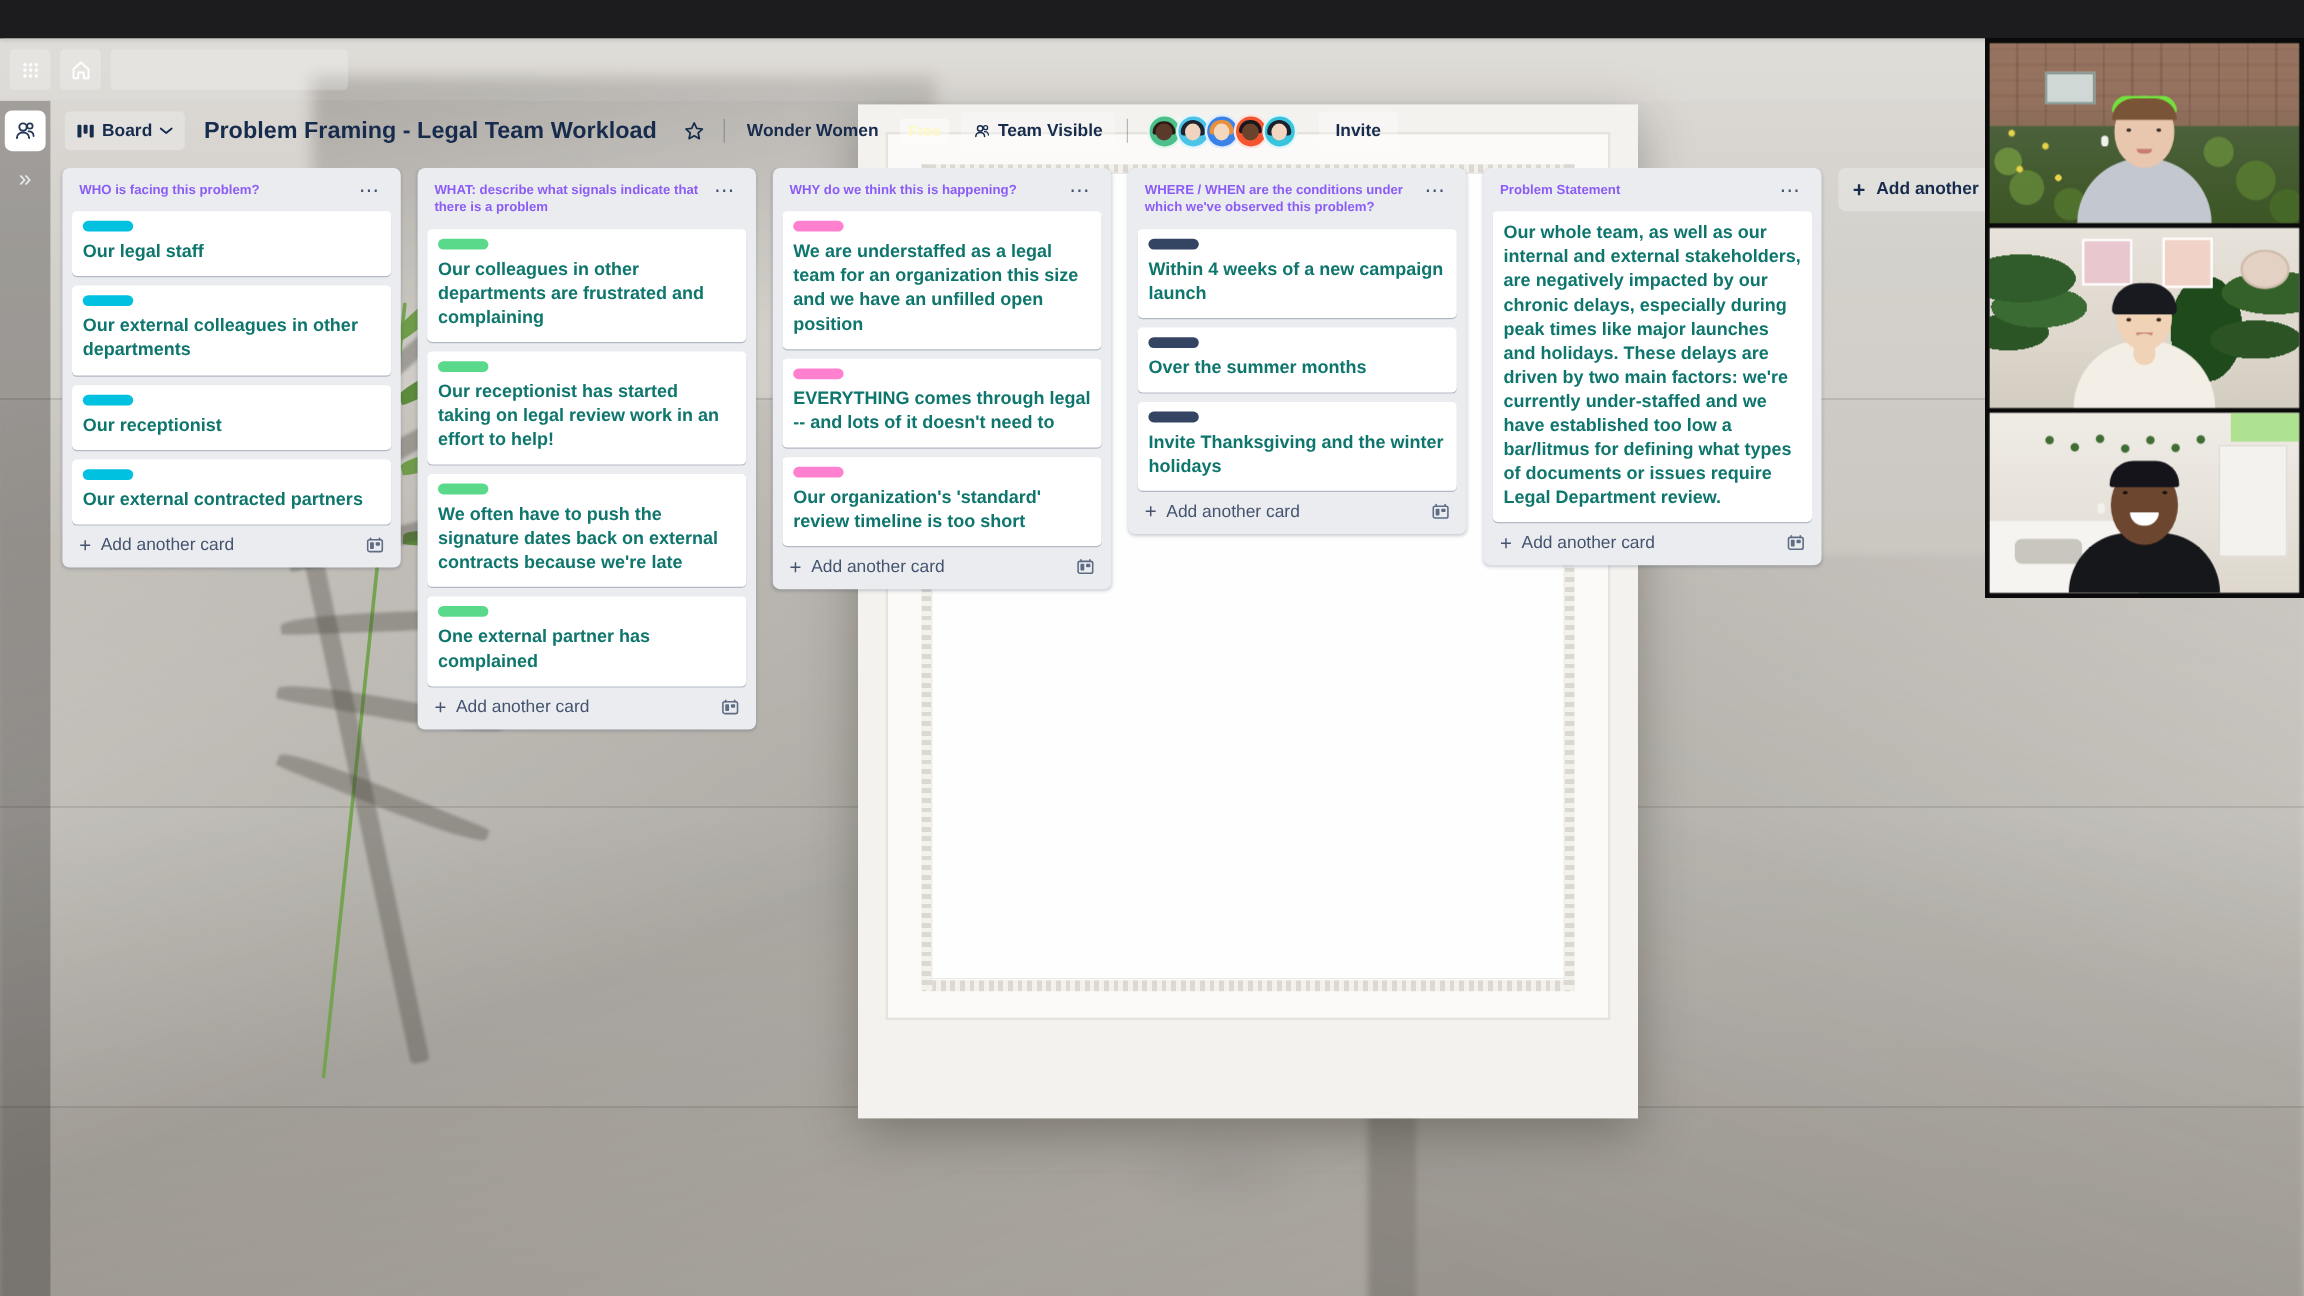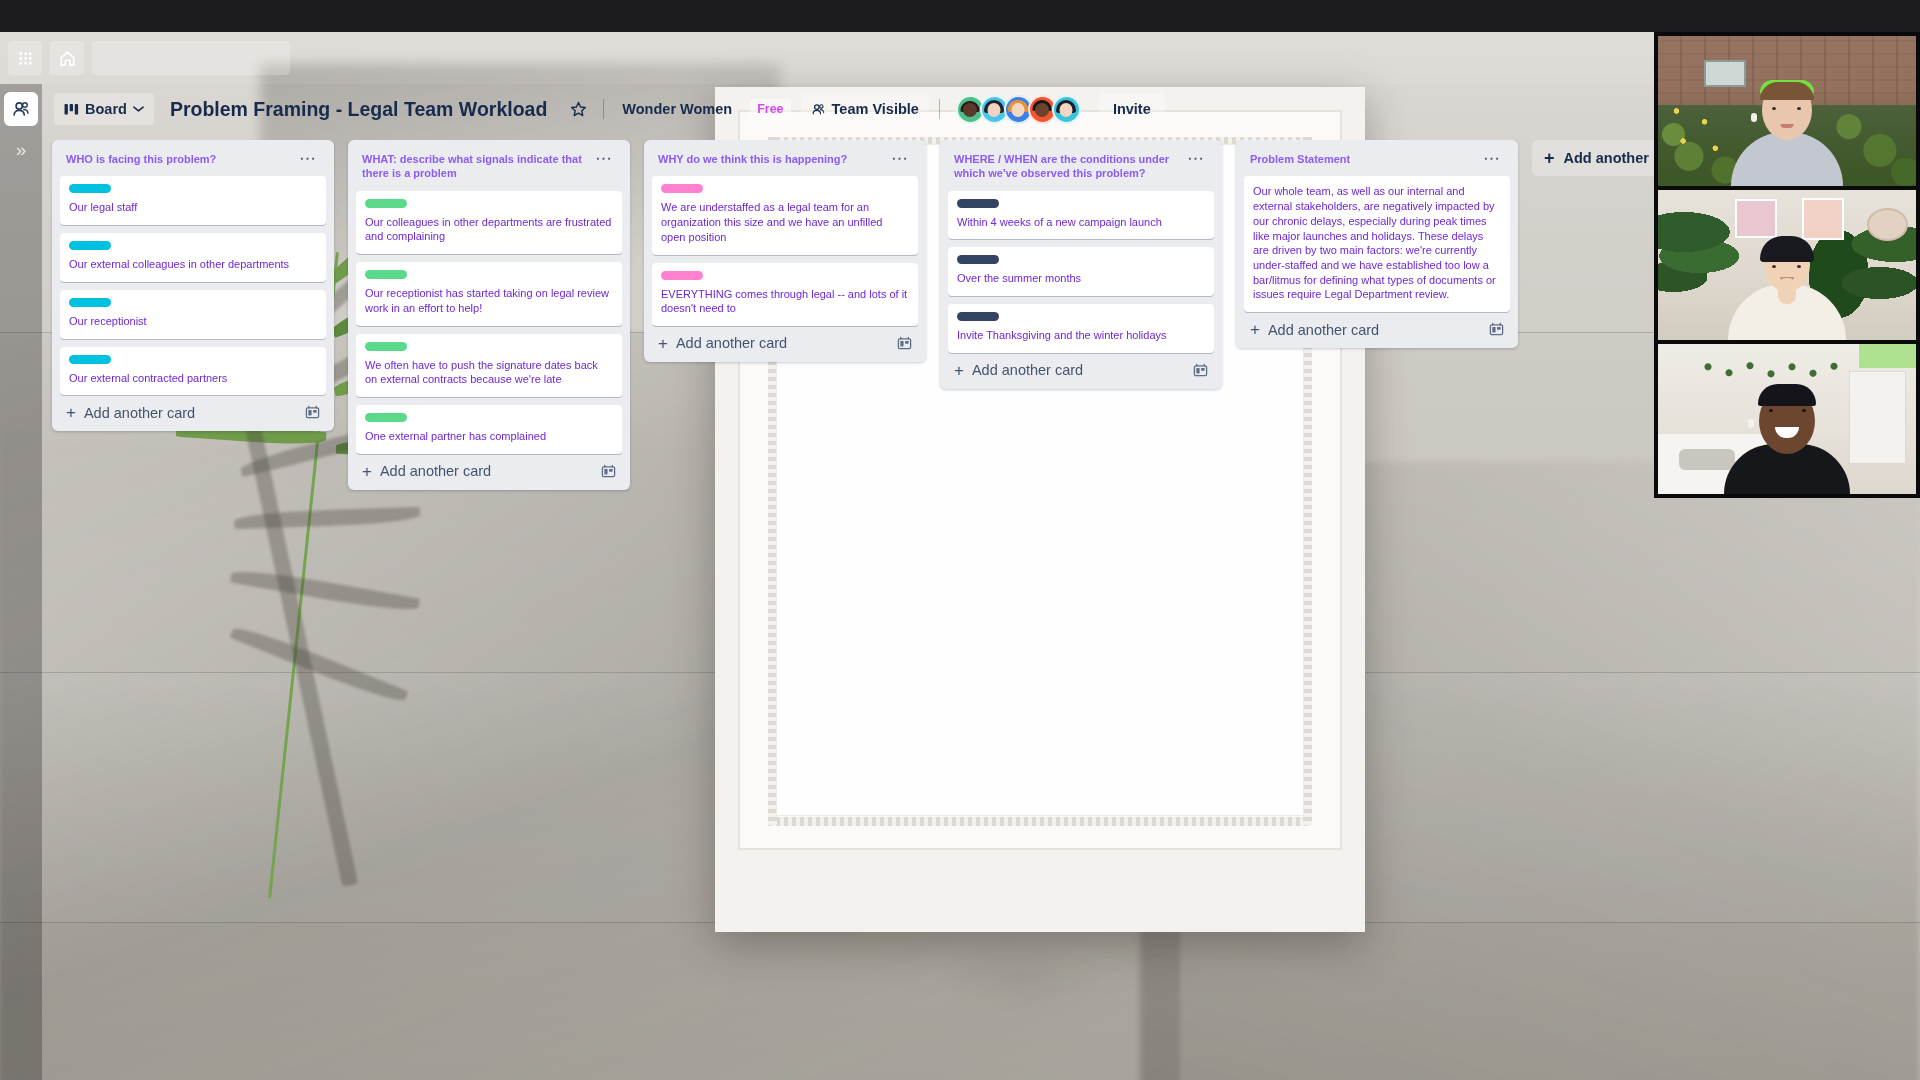--- a/index.html
+++ b/index.html
@@ -132,21 +132,21 @@
   }
   .hdr-icon-btn {
     width:30px; height:30px; border-radius:4px; display:flex; align-items:center;
     justify-content:center; cursor:pointer; color:#172b4d;
   }
   .hdr-sep { width:1px; height:20px; background:rgba(23,43,77,.30); }
   .hdr-plain {
     color:#172b4d; font-size:14.5px; font-weight:600; padding:0 8px; cursor:pointer; white-space:nowrap;text-align:center;
   }
   .hdr-tag {
-    font-size:12.5px; font-weight:600; color:#d946ef; background:rgba(255,255,255,.45);
+    font-size:12.5px; font-weight:600; color:#fef9c3; background:rgba(255,255,255,.45);
     border-radius:3px; padding:3px 7px; cursor:pointer;
   }
   #avatars { display:flex; align-items:center; margin-left:6px; }
   .avatar {
     width:29px; height:29px; border-radius:50%; margin-left:-5px;
     border:2px solid rgba(255,255,255,.85); position:relative; overflow:hidden; cursor:pointer;
   }
   .avatar:first-child { margin-left:0; }
   .av-face { position:absolute; left:50%; top:52%; transform:translate(-50%,-50%);
              width:13px; height:13px; border-radius:50%; }
@@ -177,21 +177,21 @@
     font-size:11px; font-weight:700; color:#8b5cf6; line-height:1.30; flex:1;
   }
   .list-menu { color:#44546f; font-size:17px; line-height:.6; letter-spacing:1px;
                padding:2px 3px; cursor:pointer; flex:0 0 auto; }
   .cards { display:flex; flex-direction:column; gap:8px; }
   .card {
     background:#fff; border-radius:4px; padding:8px 9px 10px 9px;
     box-shadow:0 1px 0 rgba(9,30,66,.25); cursor:pointer;
   }
   .label-bar { width:42px; height:9px; border-radius:5px; margin-bottom:7px; }
-  .card-text { font-size:11px; color:#6d28d9; line-height:1.34; }
+  .card-text { font-size:15px; color:#0f766e; line-height:1.34;font-weight:bold; }
   .add-card {
     display:flex; align-items:center; justify-content:space-between;
     padding:9px 6px 4px 6px; color:#44546f; font-size:14.5px; cursor:pointer;
   }
   .add-card .left { display:flex; align-items:center; gap:8px; }
   .add-card .plus { font-size:17px; line-height:1; color:#44546f; }
   .tmpl-icon { color:#5e6c84; display:flex; align-items:center; cursor:pointer; }
 
   #add-list {
     width:282px; flex:0 0 282px; height:36px; border-radius:6px;
@@ -523,20 +523,24 @@
       </div>
       <div class="cards">
         <div class="card">
           <div class="label-bar" style="background:#FF80CE"></div>
           <div class="card-text">We are understaffed as a legal team for an organization this size and we have an unfilled open position</div>
         </div>
         <div class="card">
           <div class="label-bar" style="background:#FF80CE"></div>
           <div class="card-text">EVERYTHING comes through legal -- and lots of it doesn't need to</div>
         </div>
+        <div class="card">
+          <div class="label-bar" style="background:#FF80CE"></div>
+          <div class="card-text">Our organization's 'standard' review timeline is too short</div>
+        </div>
       </div>
       <div class="add-card">
         <span class="left">
           <span class="plus">+</span>
           <span>Add another card</span>
         </span>
         <span class="tmpl-icon">
           <svg width="15" height="15" viewBox="0 0 16 16">
             <rect x="1.5" y="3" width="13" height="10.5" rx="1.6" fill="none" stroke="#5e6c84" stroke-width="1.4"></rect>
             <rect x="3.6" y="5.2" width="3.4" height="6" rx=".7" fill="#5e6c84"></rect>

